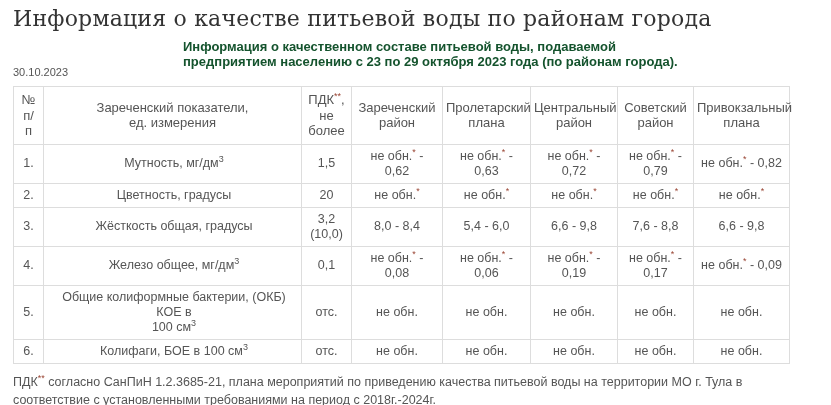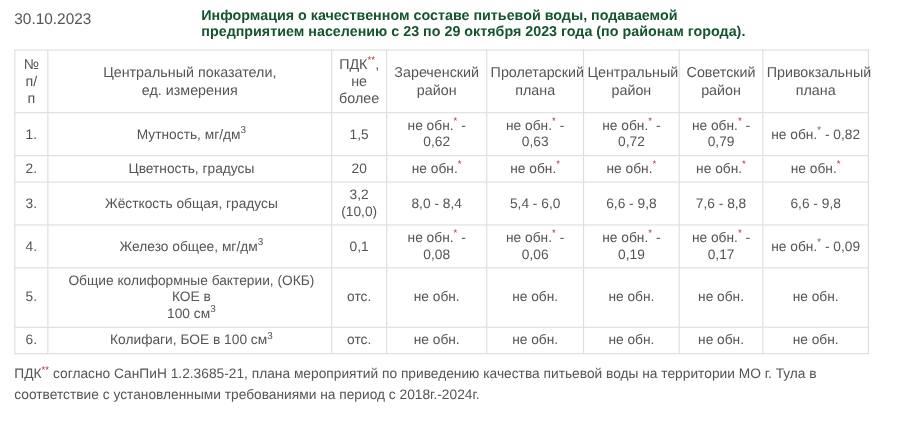--- a/index.html
+++ b/index.html
@@ -16,21 +16,21 @@
   h1.page-title {
     font-family: "DejaVu Serif", "Liberation Serif", serif;
     font-weight: 400;
     font-size: 22px;
     color: #333333;
     margin: 0 0 8px 0;
     letter-spacing: 0.2px;
   }
 
   .meta-row { display: flex; align-items: flex-start; margin: 0 0 8px 0; }
-  .date { width: 170px; font-size: 14px; color: #555; padding-top: 3px; }
+  .date { width: 170px; font-size: 11px; color: #555; padding-top: 3px; margin-top: 24px; }
   .subtitle {
     width: 545px;
     text-align: left;
     font-weight: bold;
     font-size: 13px;
     color: #14532d;
     line-height: 1.18;
     white-space: pre-line;
   }
 
@@ -65,20 +65,21 @@
   .col-d2    { width: 88px; }
   .col-d3    { width: 87px; }
   .col-d4    { width: 76px; }
   .col-d5    { width: 96px; }
 </style>
 </head>
 <body>
 
 <div class="page">
 
+  <h1 class="page-title">Информация о качестве питьевой воды по районам города</h1>
 
   <div class="meta-row">
     <div class="date">30.10.2023</div>
     <div class="subtitle">Информация о качественном составе питьевой воды, подаваемой
 предприятием населению с 23 по 29 октября 2023 года (по районам города).</div>
   </div>
 
   <table class="water">
     <colgroup>
       <col class="col-num">
@@ -88,21 +89,21 @@
         <col class="col-d2">
         <col class="col-d3">
         <col class="col-d4">
         <col class="col-d5">
     </colgroup>
     <thead>
       <tr>
         <th>№
 п/
 п</th>
-        <th>Центральный показатели,
+        <th>Зареченский показатели,
 ед. измерения</th>
         <th>ПДК<sup class="mark">**</sup>,
 не
 более</th>
         <th>Зареченский
 район</th>
         <th>Пролетарский
 плана</th>
         <th>Центральный
 район</th>

